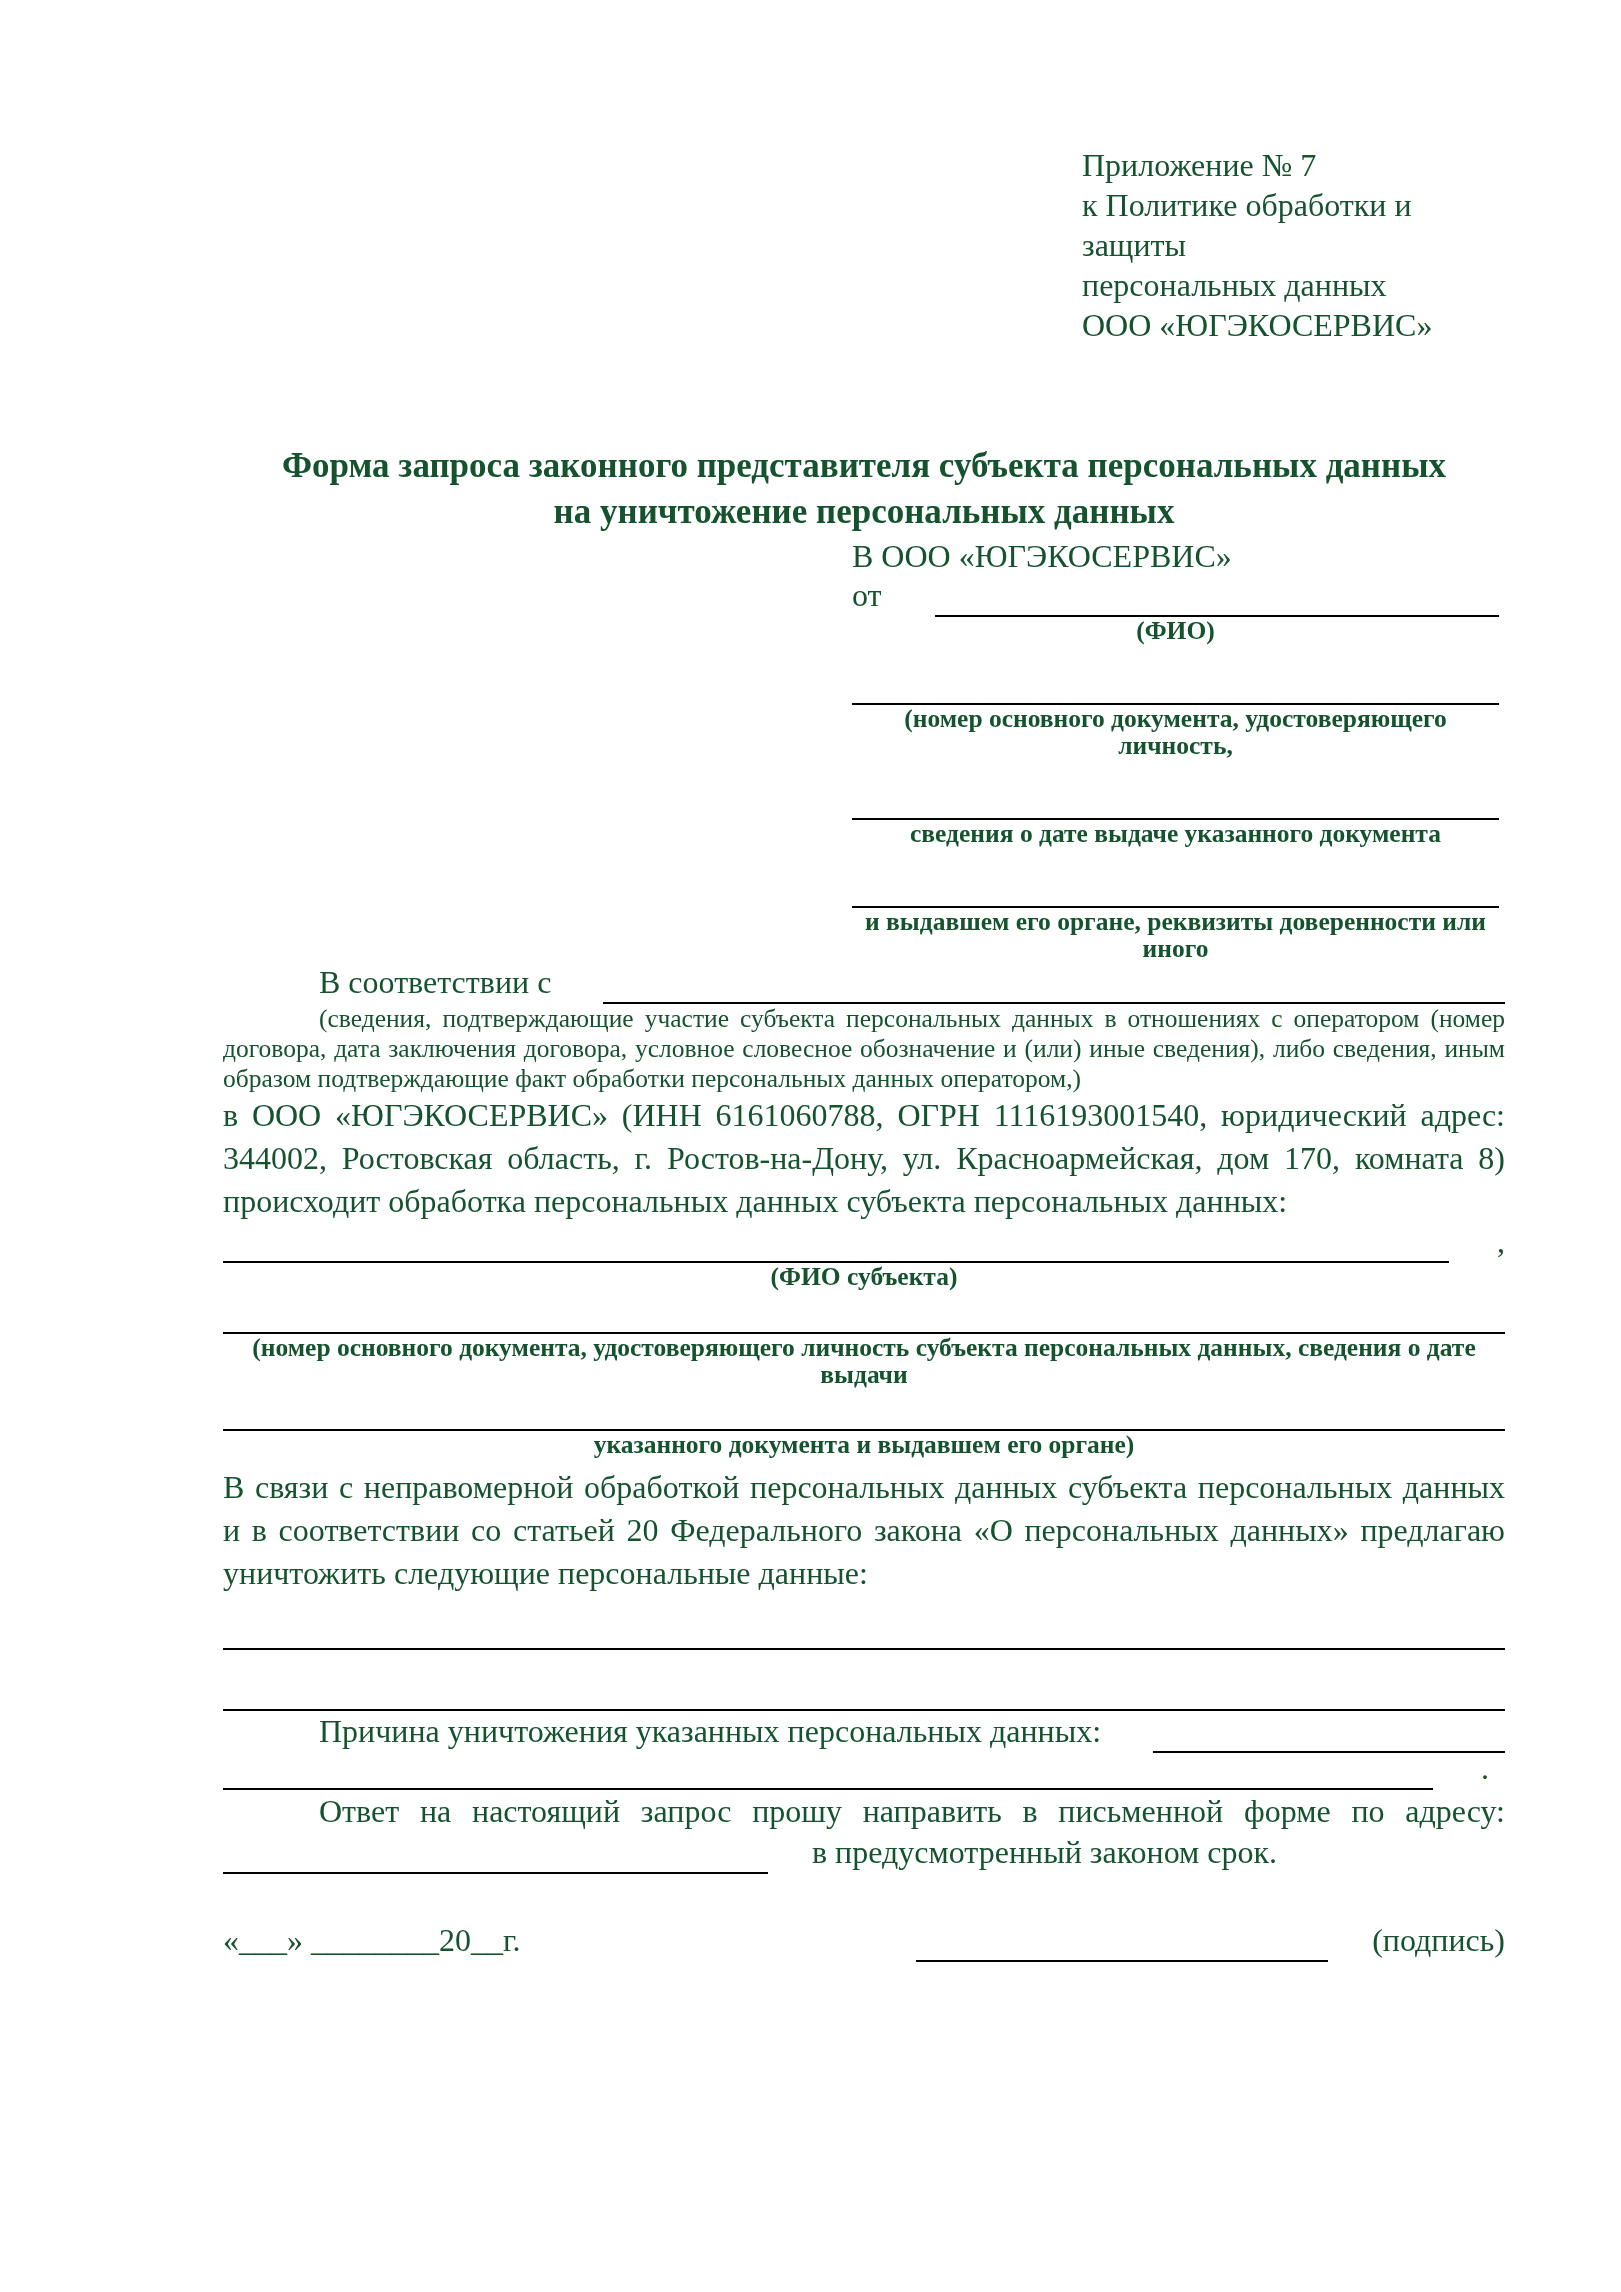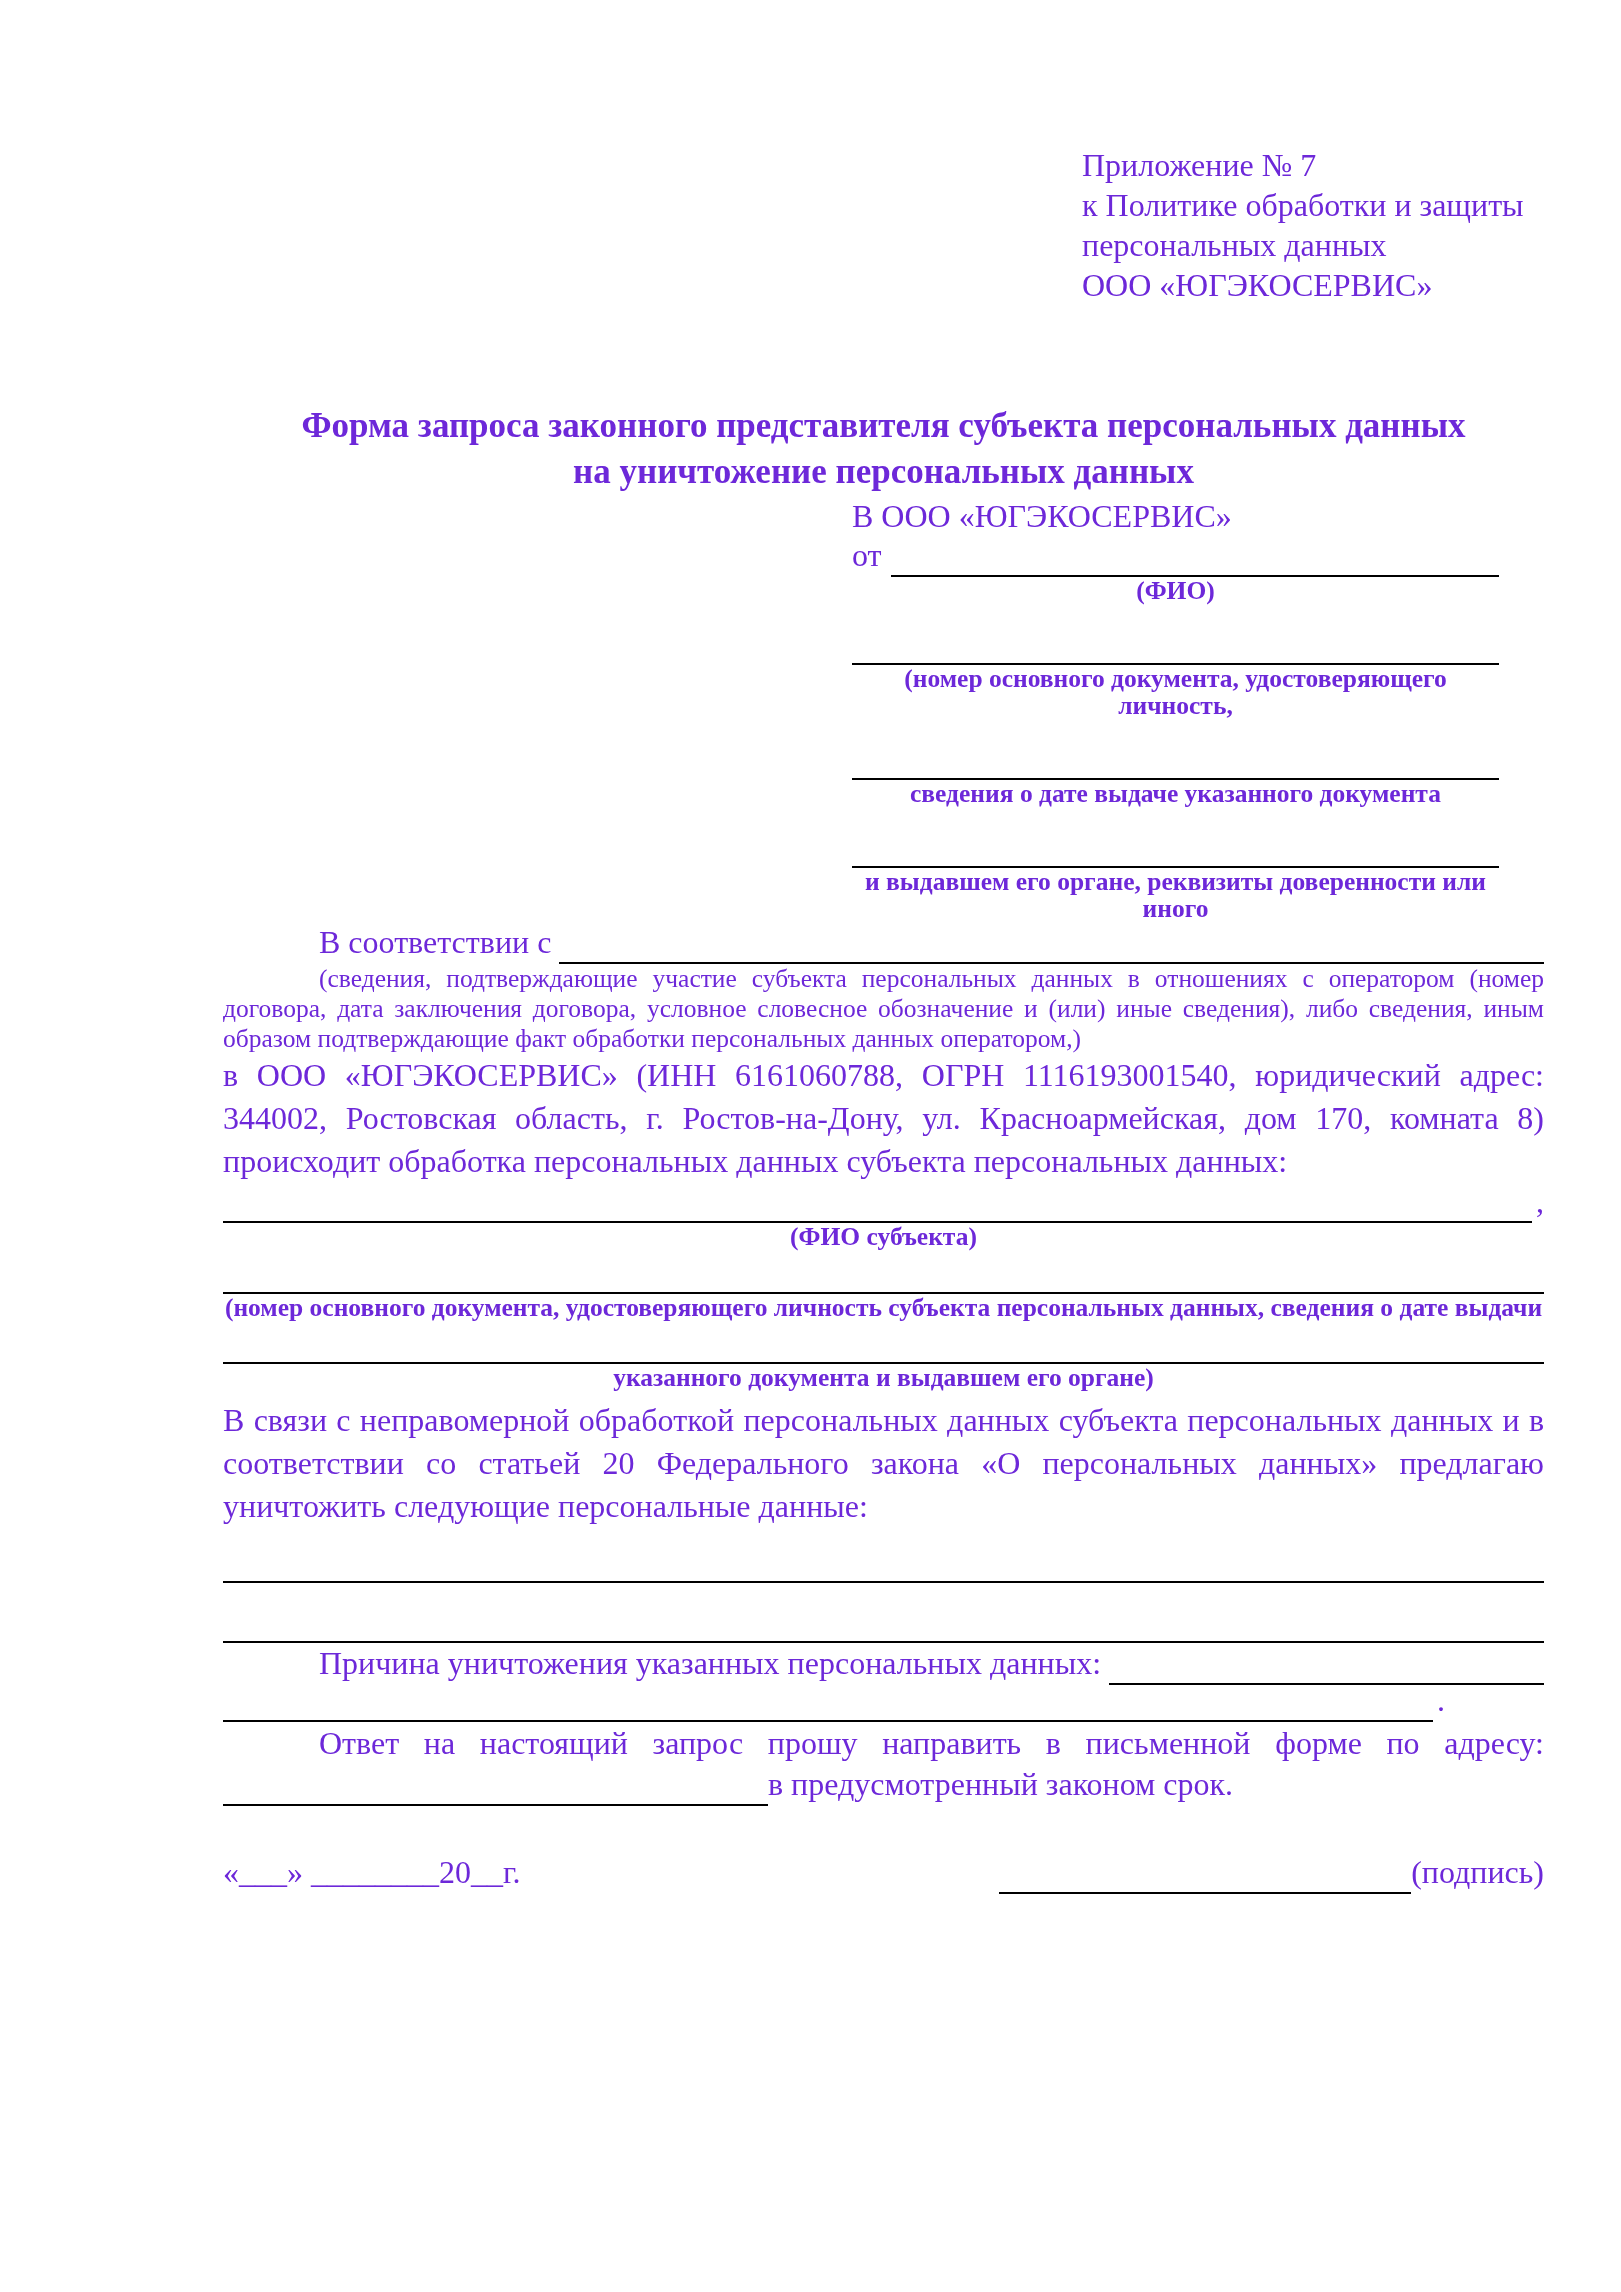--- a/index.html
+++ b/index.html
@@ -2,43 +2,43 @@
 <html lang="ru"><head>
 <meta charset="utf-8">
 <style>
   html, body { margin: 0; padding: 0; background: #ffffff; }
   .page {
     position: relative;
     width: 1621px;
     height: 2293px;
     box-sizing: border-box;
     background: #ffffff;
-    color: #6d28d9;
+    color: #14532d;
     font-family: "Liberation Serif", "DejaVu Serif", serif;
     font-size: 32px;
     line-height: 43px;
-    padding: 145px 77px 0 223px;
+    padding: 145px 116px 0 223px;
     overflow: hidden;
   }
   .header-block {
     margin-left: 859px;
     line-height: 40px;
   }
   .doc-title {
     margin-top: 98px;
     text-align: center;
     font-weight: bold;
     font-size: 35px;
     line-height: 46px;
   }
   .addressee {
     margin-left: 629px;
     width: 647px;
   }
-  .row { display: flex; align-items: flex-end; }
+  .row { display: flex; align-items: flex-end; gap: 44px; }
   .fill { border-bottom: 2px solid #000; }
   .fill.grow { flex: 1 1 auto; }
   .from-row { height: 39px; }
   .from-row .label { white-space: nowrap; margin-right: 9.8px; }
   .caption {
     font-size: 25.5px;
     line-height: 27.4px;
     text-align: center;
     font-weight: bold;
   }

